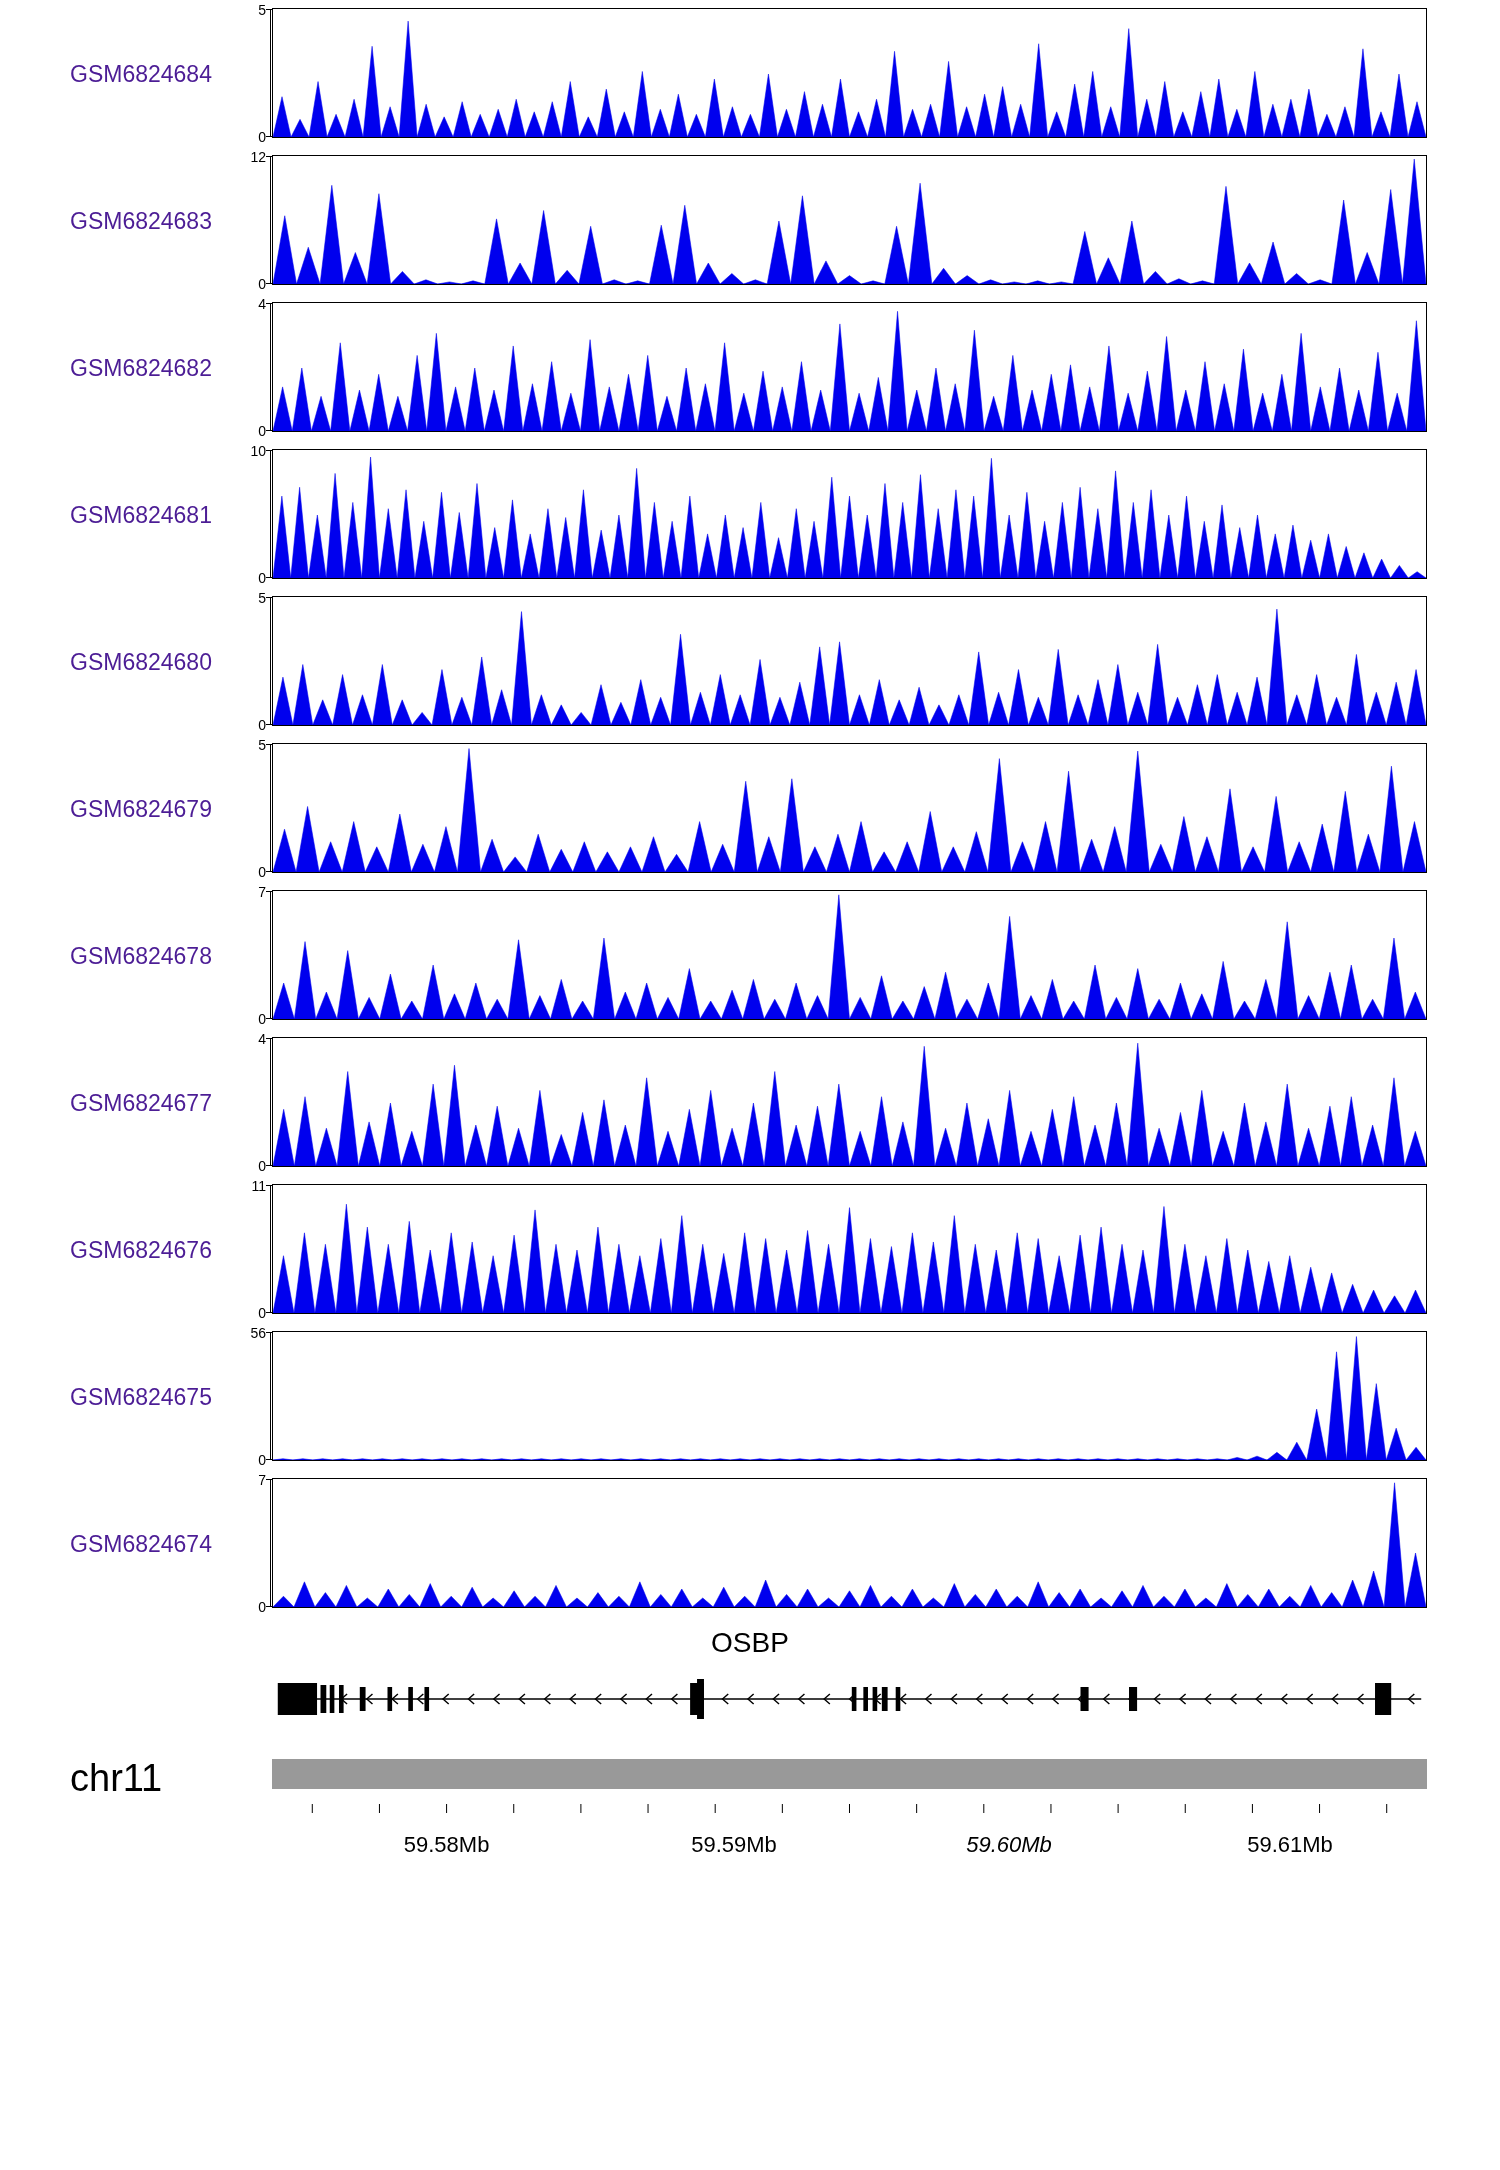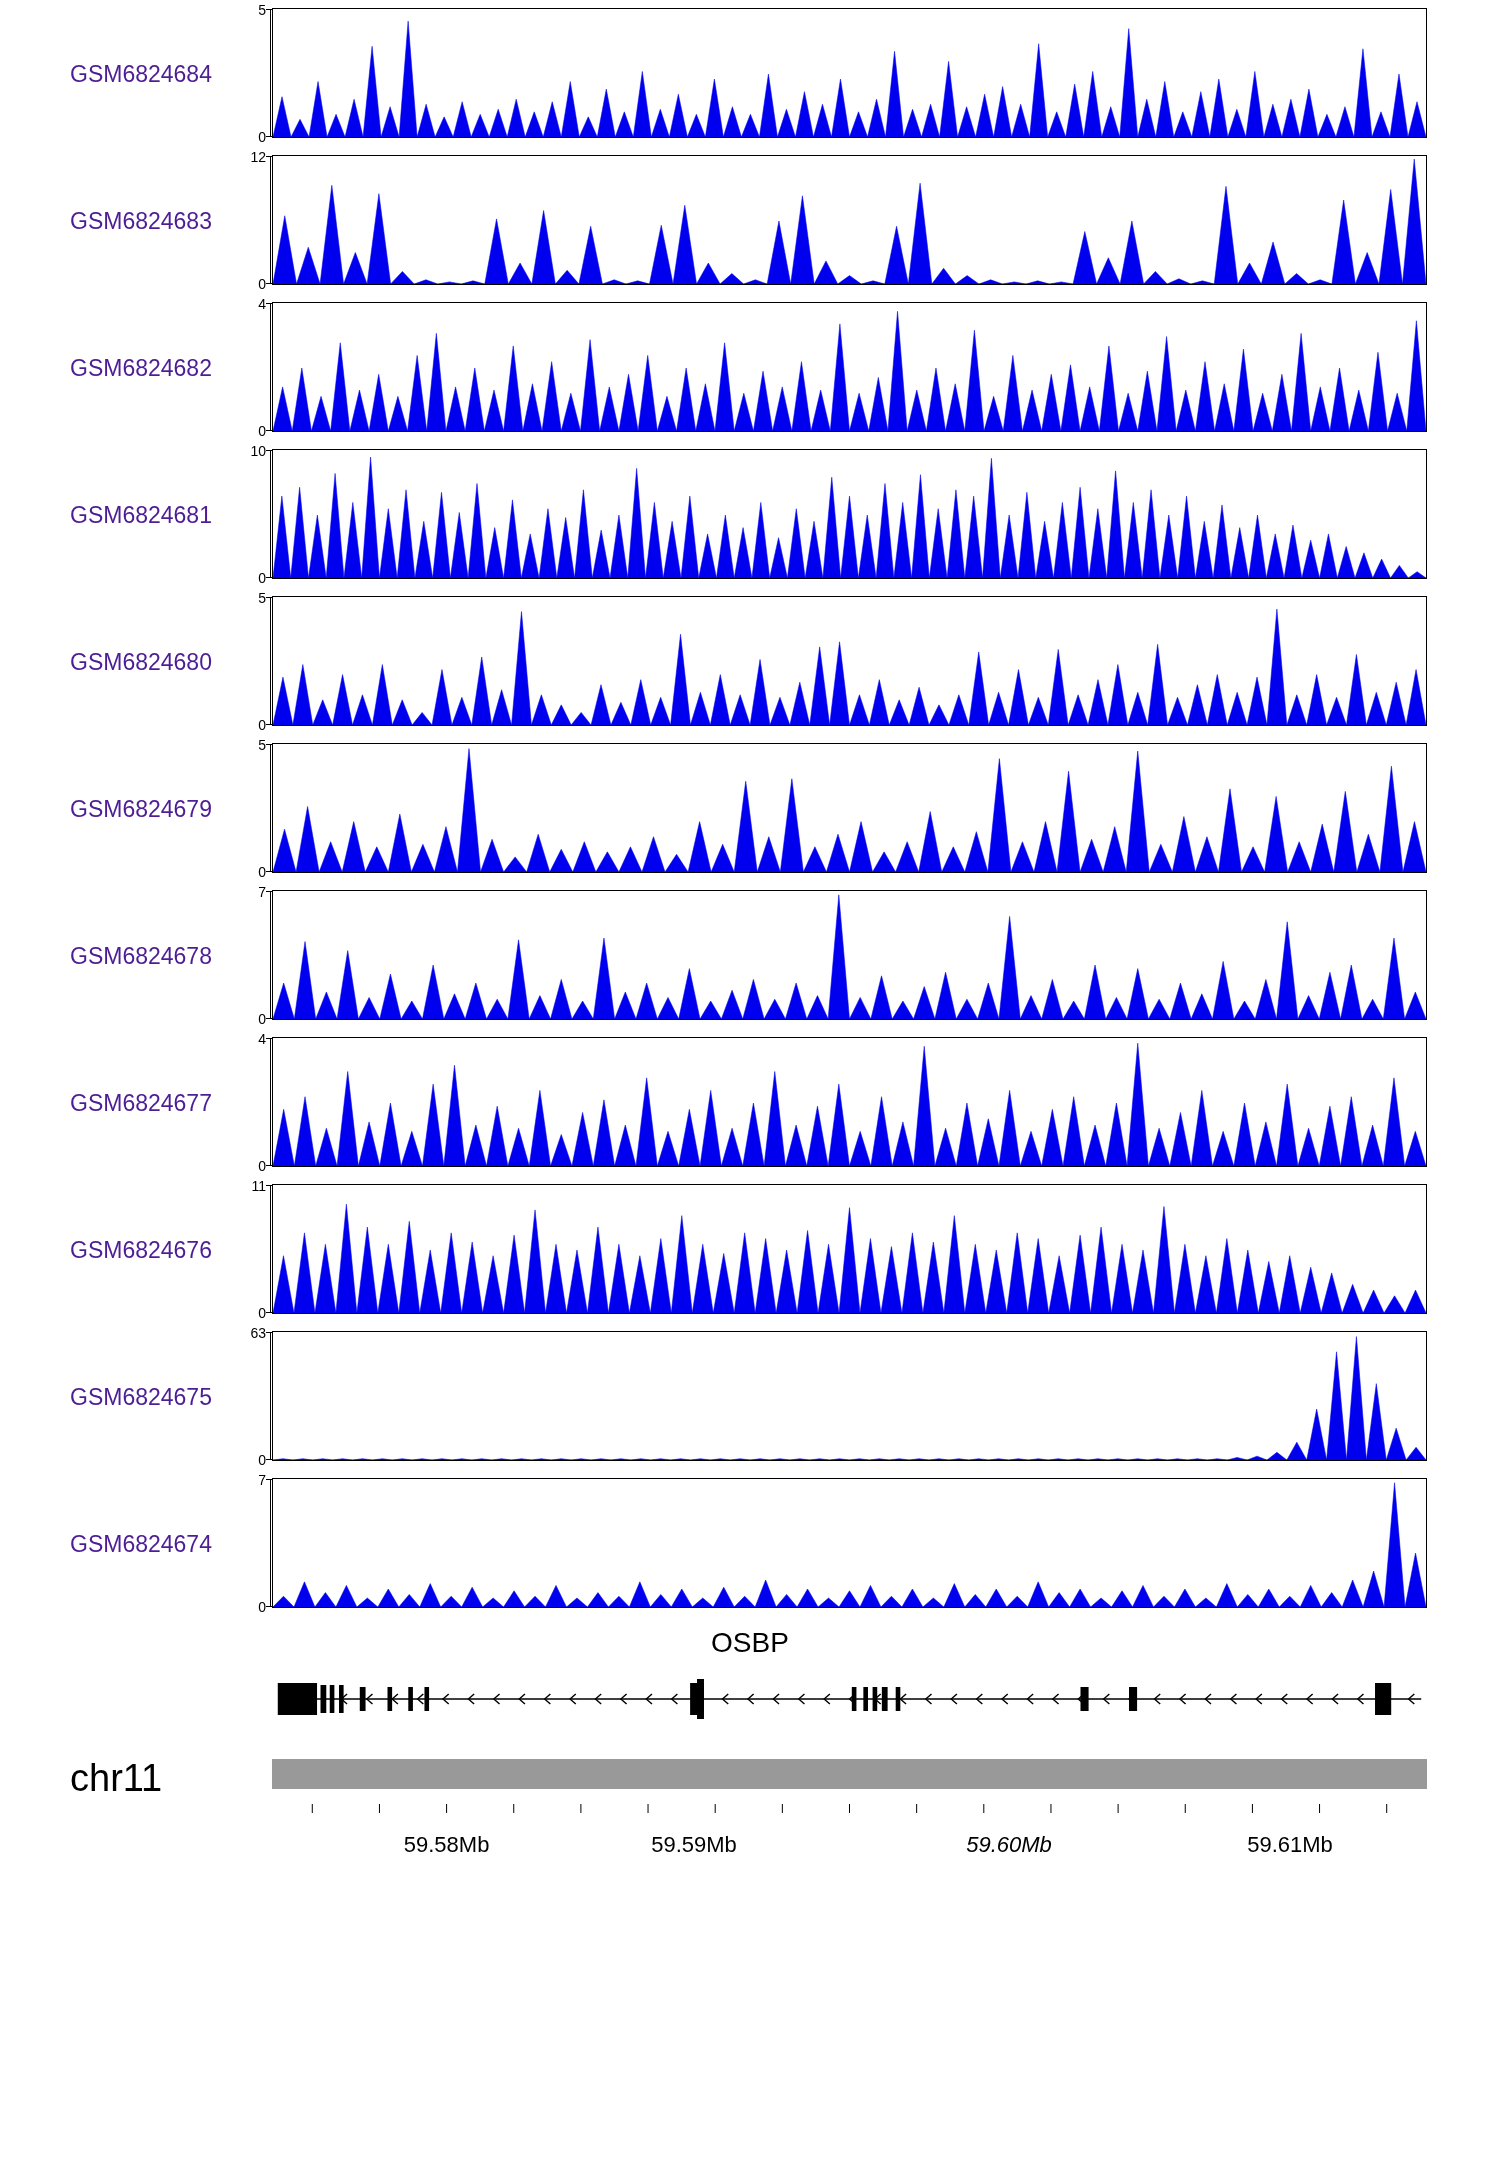--- a/index.html
+++ b/index.html
@@ -267,21 +267,21 @@
         <div class="axis-tick-bot"></div>
         <div class="axis-line"></div>
         <div class="track-plot">
           <svg viewBox="0 0 1000 128" preserveAspectRatio="none">
             <path d="M 0 128 L 0.00 128 L 9.09 70.73 L 18.18 128 L 18.18 128 L 27.27 47.82 L 36.36 128 L 36.36 128 L 45.45 59.27 L 54.55 128 L 54.55 128 L 63.64 19.18 L 72.73 128 L 72.73 128 L 81.82 42.09 L 90.91 128 L 90.91 128 L 100.00 59.27 L 109.09 128 L 109.09 128 L 118.18 36.36 L 127.27 128 L 127.27 128 L 136.36 65.00 L 145.45 128 L 145.45 128 L 154.55 47.82 L 163.64 128 L 163.64 128 L 172.73 56.98 L 181.82 128 L 181.82 128 L 190.91 70.73 L 200.00 128 L 200.00 128 L 209.09 50.11 L 218.18 128 L 218.18 128 L 227.27 24.91 L 236.36 128 L 236.36 128 L 245.45 59.27 L 254.55 128 L 254.55 128 L 263.64 65.00 L 272.73 128 L 272.73 128 L 281.82 42.09 L 290.91 128 L 290.91 128 L 300.00 59.27 L 309.09 128 L 309.09 128 L 318.18 70.73 L 327.27 128 L 327.27 128 L 336.36 53.55 L 345.45 128 L 345.45 128 L 354.55 30.64 L 363.64 128 L 363.64 128 L 372.73 59.27 L 381.82 128 L 381.82 128 L 390.91 68.44 L 400.00 128 L 400.00 128 L 409.09 47.82 L 418.18 128 L 418.18 128 L 427.27 53.55 L 436.36 128 L 436.36 128 L 445.45 65.00 L 454.55 128 L 454.55 128 L 463.64 45.53 L 472.73 128 L 472.73 128 L 481.82 59.27 L 490.91 128 L 490.91 128 L 500.00 22.62 L 509.09 128 L 509.09 128 L 518.18 53.55 L 527.27 128 L 527.27 128 L 536.36 61.56 L 545.45 128 L 545.45 128 L 554.55 47.82 L 563.64 128 L 563.64 128 L 572.73 56.98 L 581.82 128 L 581.82 128 L 590.91 30.64 L 600.00 128 L 600.00 128 L 609.09 59.27 L 618.18 128 L 618.18 128 L 627.27 65.00 L 636.36 128 L 636.36 128 L 645.45 47.82 L 654.55 128 L 654.55 128 L 663.64 53.55 L 672.73 128 L 672.73 128 L 681.82 70.73 L 690.91 128 L 690.91 128 L 700.00 50.11 L 709.09 128 L 709.09 128 L 718.18 42.09 L 727.27 128 L 727.27 128 L 736.36 59.27 L 745.45 128 L 745.45 128 L 754.55 65.00 L 763.64 128 L 763.64 128 L 772.73 21.47 L 781.82 128 L 781.82 128 L 790.91 59.27 L 800.00 128 L 800.00 128 L 809.09 70.73 L 818.18 128 L 818.18 128 L 827.27 53.55 L 836.36 128 L 836.36 128 L 845.45 65.00 L 854.55 128 L 854.55 128 L 863.64 76.45 L 872.73 128 L 872.73 128 L 881.82 70.73 L 890.91 128 L 890.91 128 L 900.00 82.18 L 909.09 128 L 909.09 128 L 918.18 87.91 L 927.27 128 L 927.27 128 L 936.36 99.36 L 945.45 128 L 945.45 128 L 954.55 105.09 L 963.64 128 L 963.64 128 L 972.73 110.82 L 981.82 128 L 981.82 128 L 990.91 105.09 L 1000.00 128 L 1000 128 Z" fill="#0000ee" stroke="#0000ee" stroke-width="0.5"></path>
           </svg>
         </div>
       </div>
       <div class="track">
         <div class="track-label">GSM6824675</div>
-        <div class="axis-max">63</div>
+        <div class="axis-max">56</div>
         <div class="axis-min">0</div>
         <div class="axis-tick-top"></div>
         <div class="axis-tick-bot"></div>
         <div class="axis-line"></div>
         <div class="track-plot">
           <svg viewBox="0 0 1000 128" preserveAspectRatio="none">
             <path d="M 0 128 L 0.00 128 L 8.62 126.73 L 17.24 128 L 17.24 128 L 25.86 126.73 L 34.48 128 L 34.48 128 L 43.10 126.73 L 51.72 128 L 51.72 128 L 60.34 126.73 L 68.97 128 L 68.97 128 L 77.59 126.73 L 86.21 128 L 86.21 128 L 94.83 126.73 L 103.45 128 L 103.45 128 L 112.07 126.73 L 120.69 128 L 120.69 128 L 129.31 126.73 L 137.93 128 L 137.93 128 L 146.55 126.73 L 155.17 128 L 155.17 128 L 163.79 126.73 L 172.41 128 L 172.41 128 L 181.03 126.73 L 189.66 128 L 189.66 128 L 198.28 126.73 L 206.90 128 L 206.90 128 L 215.52 126.73 L 224.14 128 L 224.14 128 L 232.76 126.73 L 241.38 128 L 241.38 128 L 250.00 126.73 L 258.62 128 L 258.62 128 L 267.24 126.73 L 275.86 128 L 275.86 128 L 284.48 126.73 L 293.10 128 L 293.10 128 L 301.72 126.73 L 310.34 128 L 310.34 128 L 318.97 126.73 L 327.59 128 L 327.59 128 L 336.21 126.73 L 344.83 128 L 344.83 128 L 353.45 126.73 L 362.07 128 L 362.07 128 L 370.69 126.73 L 379.31 128 L 379.31 128 L 387.93 126.73 L 396.55 128 L 396.55 128 L 405.17 126.73 L 413.79 128 L 413.79 128 L 422.41 126.73 L 431.03 128 L 431.03 128 L 439.66 126.73 L 448.28 128 L 448.28 128 L 456.90 126.73 L 465.52 128 L 465.52 128 L 474.14 126.73 L 482.76 128 L 482.76 128 L 491.38 126.73 L 500.00 128 L 500.00 128 L 508.62 126.73 L 517.24 128 L 517.24 128 L 525.86 126.73 L 534.48 128 L 534.48 128 L 543.10 126.73 L 551.72 128 L 551.72 128 L 560.34 126.73 L 568.97 128 L 568.97 128 L 577.59 126.73 L 586.21 128 L 586.21 128 L 594.83 126.73 L 603.45 128 L 603.45 128 L 612.07 126.73 L 620.69 128 L 620.69 128 L 629.31 126.73 L 637.93 128 L 637.93 128 L 646.55 126.73 L 655.17 128 L 655.17 128 L 663.79 126.73 L 672.41 128 L 672.41 128 L 681.03 126.73 L 689.66 128 L 689.66 128 L 698.28 126.73 L 706.90 128 L 706.90 128 L 715.52 126.73 L 724.14 128 L 724.14 128 L 732.76 126.73 L 741.38 128 L 741.38 128 L 750.00 126.73 L 758.62 128 L 758.62 128 L 767.24 126.73 L 775.86 128 L 775.86 128 L 784.48 126.73 L 793.10 128 L 793.10 128 L 801.72 126.73 L 810.34 128 L 810.34 128 L 818.97 126.73 L 827.59 128 L 827.59 128 L 836.21 125.45 L 844.83 128 L 844.83 128 L 853.45 124.18 L 862.07 128 L 862.07 128 L 870.69 120.36 L 879.31 128 L 879.31 128 L 887.93 110.18 L 896.55 128 L 896.55 128 L 905.17 77.09 L 913.79 128 L 913.79 128 L 922.41 19.82 L 931.03 128 L 931.03 128 L 939.66 4.55 L 948.28 128 L 948.28 128 L 956.90 51.64 L 965.52 128 L 965.52 128 L 974.14 96.18 L 982.76 128 L 982.76 128 L 991.38 115.27 L 1000.00 128 L 1000 128 Z" fill="#0000ee" stroke="#0000ee" stroke-width="0.5"></path>
           </svg>
         </div>
       </div>
@@ -387,19 +387,19 @@
           <line x1="558.1395348832559" x2="558.1395348832559" y1="0" y2="9" stroke="#000" stroke-width="1" vector-effect="non-scaling-stroke"></line>
           <line x1="616.2790697669251" x2="616.2790697669251" y1="0" y2="9" stroke="#000" stroke-width="1" vector-effect="non-scaling-stroke"></line>
           <line x1="674.418604650594" x2="674.418604650594" y1="0" y2="9" stroke="#000" stroke-width="1" vector-effect="non-scaling-stroke"></line>
           <line x1="732.5581395342631" x2="732.5581395342631" y1="0" y2="9" stroke="#000" stroke-width="1" vector-effect="non-scaling-stroke"></line>
           <line x1="790.6976744179321" x2="790.6976744179321" y1="0" y2="9" stroke="#000" stroke-width="1" vector-effect="non-scaling-stroke"></line>
           <line x1="848.8372093016012" x2="848.8372093016012" y1="0" y2="9" stroke="#000" stroke-width="1" vector-effect="non-scaling-stroke"></line>
           <line x1="906.9767441852703" x2="906.9767441852703" y1="0" y2="9" stroke="#000" stroke-width="1" vector-effect="non-scaling-stroke"></line>
           <line x1="965.1162790689393" x2="965.1162790689393" y1="0" y2="9" stroke="#000" stroke-width="1" vector-effect="non-scaling-stroke"></line>
         </svg>
         <div class="ruler-label" style="left: 174.593px;">59.58Mb</div>
-        <div class="ruler-label" style="left: 422px;">59.59Mb</div>
+        <div class="ruler-label" style="left: 462px;">59.59Mb</div>
         <div class="ruler-label" style="left: 737px; font-style: italic;">59.60Mb</div>
         <div class="ruler-label" style="left: 1018px;">59.61Mb</div>
       </div>
   </div>
 
 </div>
 
 </body></html>

